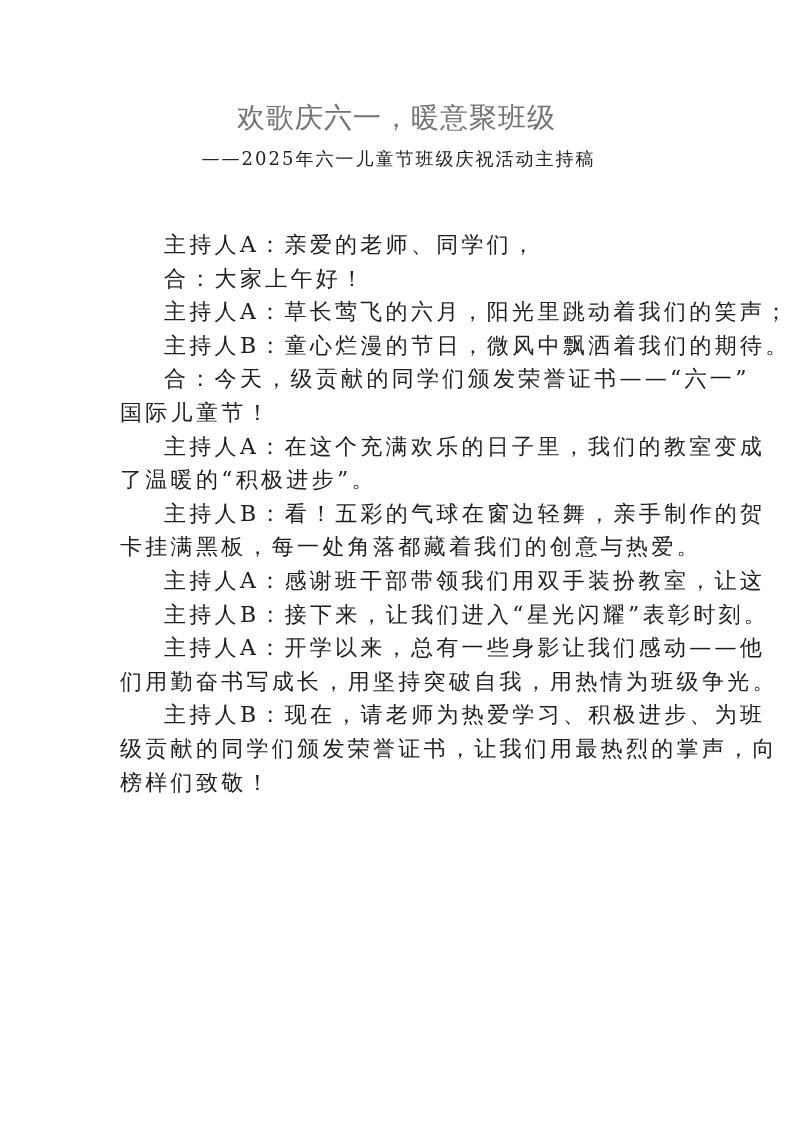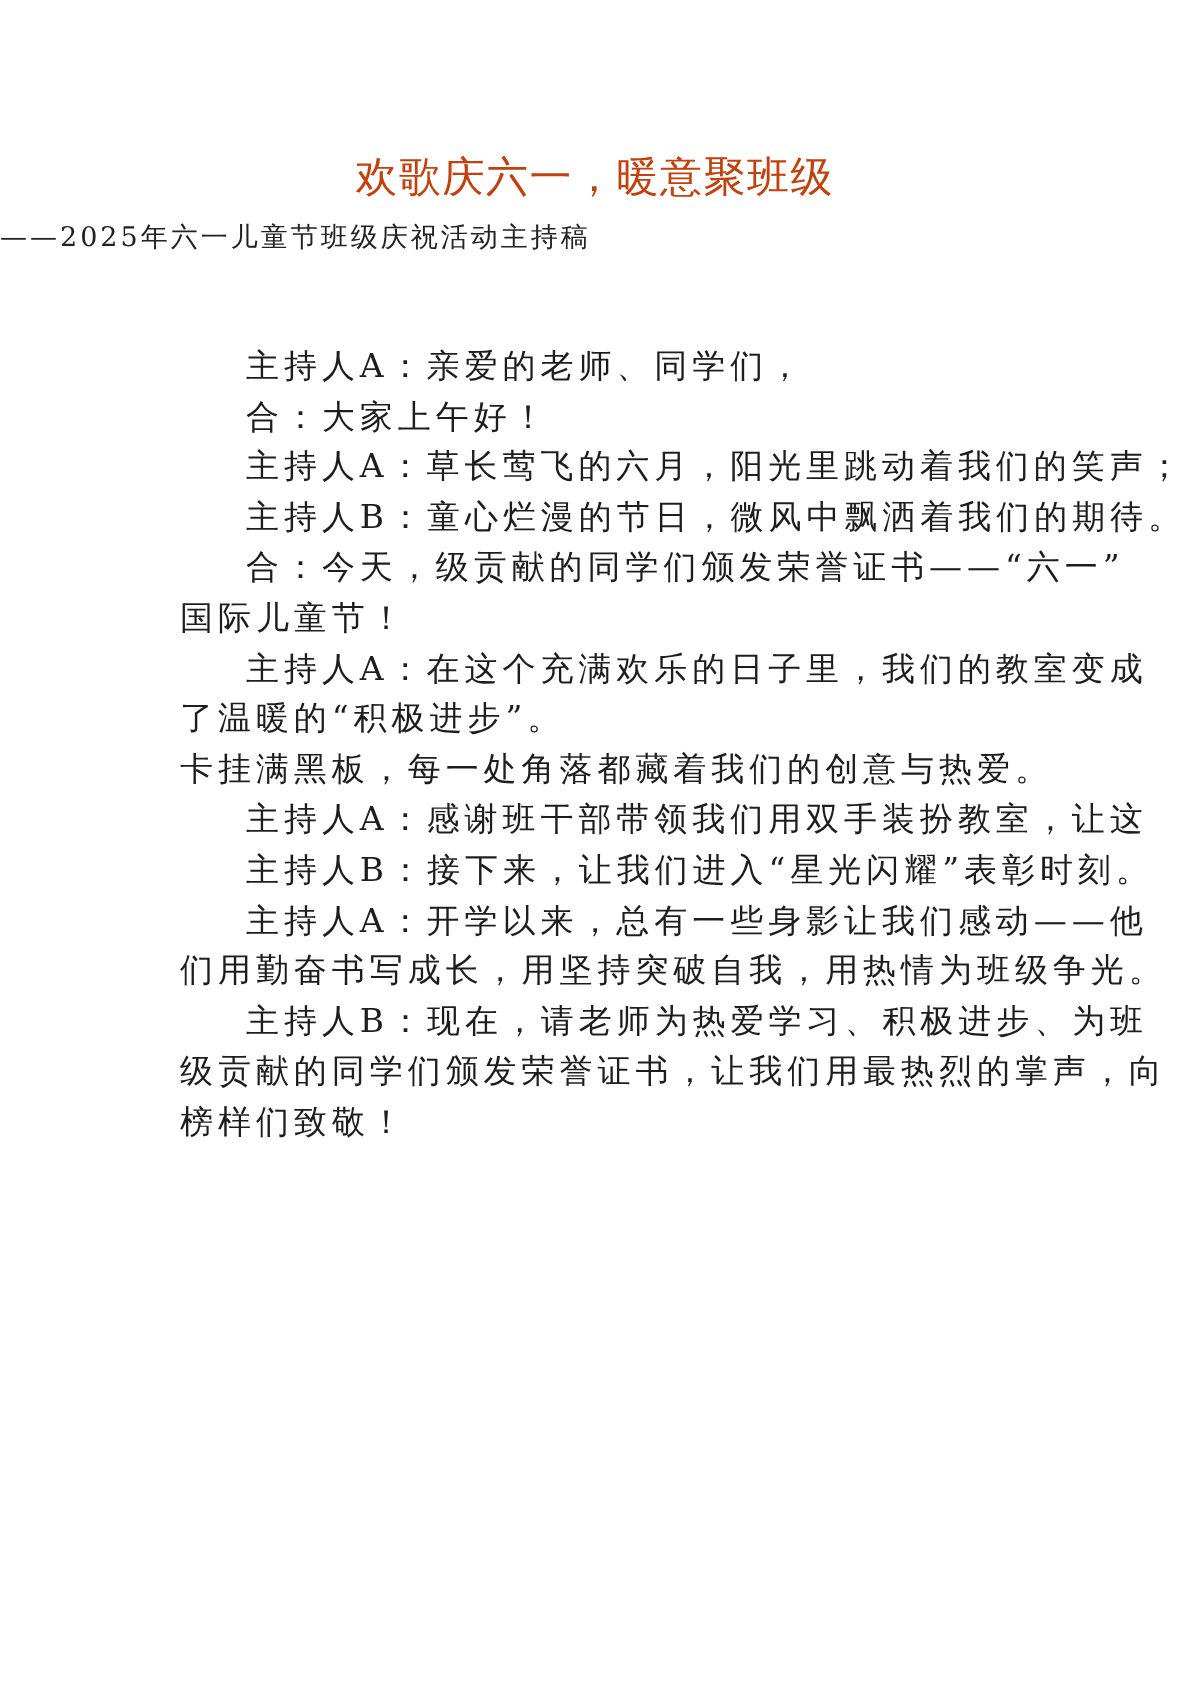--- a/index.html
+++ b/index.html
@@ -24,31 +24,33 @@
     }
     .title {
       position: absolute;
       left: 0;
       width: 793px;
       top: 100px;
       text-align: center;
       font-size: 28px;
       line-height: 36px;
       letter-spacing: 1px;
-      color: #c2410c;
+      color: #737373;
     }
     .subtitle {
       position: absolute;
       left: 0;
       width: 725px;
       top: 146px;
+      text-align: center;
       font-size: 18px;
       line-height: 26px;
       letter-spacing: 2px;
       color: #222;
+      padding-left: 36px;
     }
     .body {
       position: absolute;
       left: 120px;
       top: 228px;
       width: 555px;
     }
     .line {
       height: 33.6px;
       line-height: 33.6px;
@@ -91,20 +93,21 @@
       <div class="line indent">合：今天，级贡献的同学们颁发荣誉证书——“六一”</div>
       <div class="line">国际儿童节！</div>
     </div>
 
     <div>
       <div class="line indent">主持人A：在这个充满欢乐的日子里，我们的教室变成</div>
       <div class="line">了温暖的“积极进步”。</div>
     </div>
 
     <div>
+      <div class="line indent">主持人B：看！五彩的气球在窗边轻舞，亲手制作的贺</div>
       <div class="line">卡挂满黑板，每一处角落都藏着我们的创意与热爱。</div>
     </div>
 
     <div>
       <div class="line indent">主持人A：感谢班干部带领我们用双手装扮教室，让这</div>
     </div>
 
     <div>
       <div class="line indent">主持人B：接下来，让我们进入“星光闪耀”表彰时刻。</div>
     </div>

